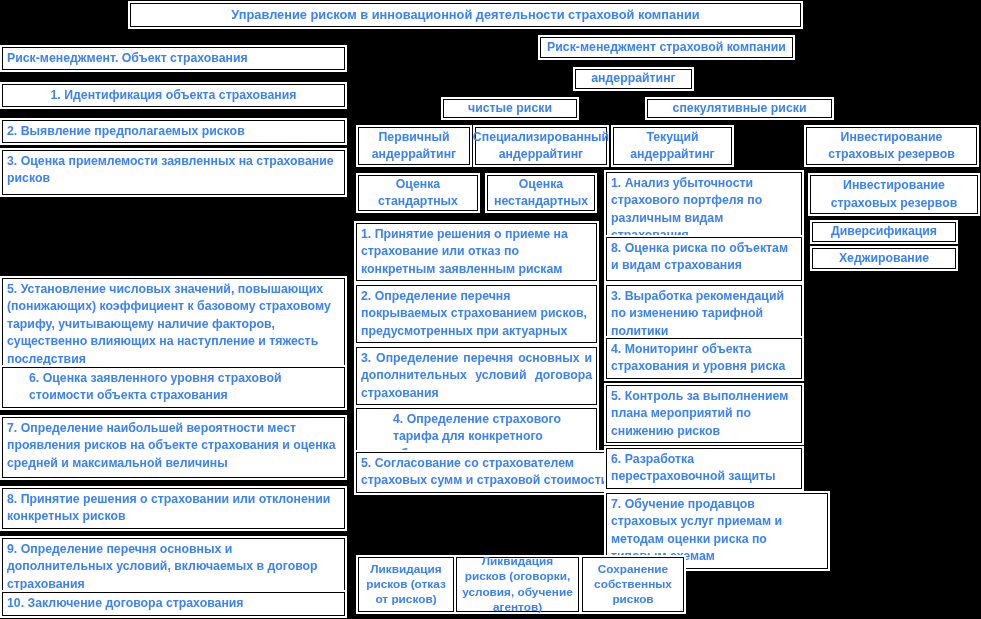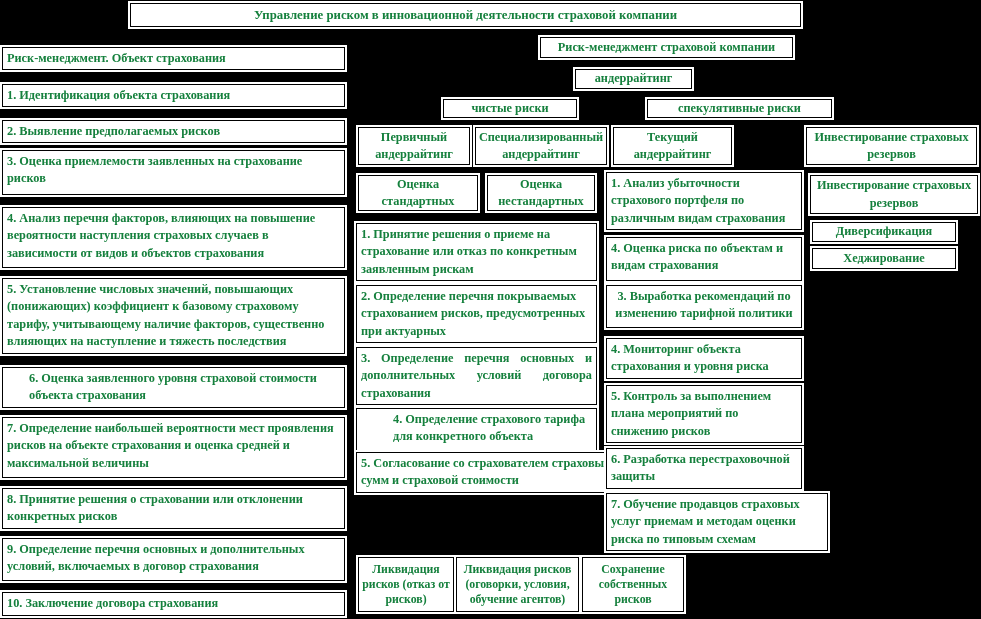--- a/index.html
+++ b/index.html
@@ -2,23 +2,23 @@
 <html lang="ru"><head>
 <meta charset="utf-8">
 <title>Управление риском в инновационной деятельности страховой компании</title>
 <style>
   html, body { margin: 0; padding: 0; background: #000; }
   .stage {
     position: relative;
     width: 981px;
     height: 619px;
     background: #000;
-    font-family: Liberation Serif, serif;
+    font-family: Liberation Sans, sans-serif;
     font-weight: bold;
-    color: #15803d;
+    color: #3b82f6;
     overflow: hidden;
   }
   .box {
     position: absolute;
     background: #fff;
     border: 1px solid #000;
     box-shadow: 0 0 0 2px #fff;
     box-sizing: border-box;
     padding: 2px 4px;
     font-size: 12.3px;
@@ -49,42 +49,41 @@
   <div class="box center" style="left:575px; top:69px; width:117px; height:20px;">андеррайтинг</div>
   <div class="box center" style="left:443px; top:99px; width:134px; height:19px;">чистые риски</div>
   <div class="box center" style="left:647px; top:99px; width:185px; height:19px;">спекулятивные риски</div>
 
   <div class="box center" style="left:358px; top:127px; width:112px; height:38px;">Первичный андеррайтинг</div>
   <div class="box center" style="left:475px; top:127px; width:132px; height:38px;">Специализированный андеррайтинг</div>
   <div class="box center" style="left:613px; top:127px; width:119px; height:38px;">Текущий андеррайтинг</div>
   <div class="box center" style="left:806px; top:127px; width:171px; height:38px;">Инвестирование страховых резервов</div>
 
   <div class="box" style="left:2px; top:47px; width:343px; min-height:22px;">Риск-менеджмент. Объект страхования</div>
-  <div class="box" style="left:2px; top:84px; width:343px; min-height:23px;">1. Идентификация  объекта страхования</div>
+  <div class="box" style="left:2px; top:84px; width:343px; min-height:23px;text-align:center;">1. Идентификация  объекта страхования</div>
   <div class="box" style="left:2px; top:120px; width:343px; min-height:23px;">2. Выявление  предполагаемых рисков</div>
   <div class="box" style="left:2px; top:150px; width:343px; min-height:45px;">3. Оценка приемлемости заявленных на страхование рисков</div>
-  <div class="box" style="left:2px; top:207px; width:343px; min-height:61px;">4. Анализ перечня факторов, влияющих на повышение вероятности наступления  страховых случаев в зависимости от видов и объектов страхования</div>
   <div class="box" style="left:2px; top:278px; width:343px; min-height:75px;">5. Установление числовых значений, повышающих (понижающих) коэффициент к базовому страховому тарифу, учитывающему наличие факторов, существенно влияющих на наступление  и тяжесть  последствия</div>
   <div class="box" style="left:2px; top:367px; width:343px; min-height:40px;padding-left:26px;">6. Оценка заявленного уровня страховой стоимости объекта страхования</div>
   <div class="box" style="left:2px; top:417px; width:343px; min-height:61px;">7. Определение  наибольшей  вероятности мест проявления  рисков на объекте  страхования и оценка средней и максимальной  величины</div>
   <div class="box" style="left:2px; top:488px; width:343px; min-height:41px;">8. Принятие  решения  о страховании или отклонении конкретных  рисков</div>
   <div class="box" style="left:2px; top:538px; width:343px; min-height:43px;">9. Определение  перечня  основных и дополнительных условий, включаемых в договор страхования</div>
   <div class="box" style="left:2px; top:592px; width:343px; min-height:24px;">10. Заключение договора страхования</div>
 
   <div class="box center" style="left:358px; top:175px; width:120px; height:36px;">Оценка стандартных</div>
   <div class="box center" style="left:487px; top:175px; width:108px; height:36px;">Оценка нестандартных</div>
   <div class="box" style="left:356px; top:223px; width:241px; min-height:51px;">1. Принятие  решения  о приеме на страхование или отказ по конкретным заявленным рискам</div>
   <div class="box" style="left:356px; top:285px; width:241px; min-height:54px;">2. Определение перечня покрываемых страхованием рисков, предусмотренных  при актуарных</div>
   <div class="box justify" style="left:356px; top:347px; width:241px; min-height:54px;">3. Определение перечня основных и дополнительных условий договора страхования</div>
   <div class="box" style="left:356px; top:408px; width:241px; min-height:36px;padding-left:36px;">4. Определение  страхового тарифа для конкретного  объекта страхования</div>
   <div class="box" style="left:356px; top:452px; width:273px; min-height:39px;">5. Согласование со страхователем страховых сумм и страховой стоимости</div>
 
   <div class="box" style="left:606px; top:172px; width:196px; min-height:52px;">1. Анализ убыточности страхового портфеля  по различным  видам страхования</div>
-  <div class="box" style="left:606px; top:237px; width:196px; min-height:44px;">4. Оценка риска по объектам и видам страхования</div>
-  <div class="box" style="left:606px; top:285px; width:196px; min-height:43px;text-align:center;">3. Выработка рекомендаций по изменению тарифной политики</div>
+  <div class="box" style="left:606px; top:237px; width:196px; min-height:44px;">8. Оценка риска по объектам и видам страхования</div>
+  <div class="box" style="left:606px; top:285px; width:196px; min-height:43px;">3. Выработка рекомендаций по изменению тарифной политики</div>
   <div class="box" style="left:606px; top:338px; width:196px; min-height:38px;">4. Мониторинг  объекта страхования и уровня риска</div>
   <div class="box" style="left:606px; top:385px; width:196px; min-height:56px;">5. Контроль  за выполнением плана мероприятий  по снижению рисков</div>
   <div class="box" style="left:606px; top:448px; width:196px; min-height:36px;">6. Разработка перестраховочной  защиты</div>
   <div class="box" style="left:606px; top:493px; width:222px; min-height:55px;">7. Обучение продавцов страховых услуг приемам и методам  оценки риска по типовым  схемам</div>
 
   <div class="box center" style="left:810px; top:175px; width:168px; height:39px;">Инвестирование страховых резервов</div>
   <div class="box center" style="left:812px; top:222px; width:144px; height:20px;">Диверсификация</div>
   <div class="box center" style="left:812px; top:248px; width:144px; height:21px;">Хеджирование</div>
 
   <div class="box center small" style="left:358px; top:557px; width:96px; height:55px;">Ликвидация рисков (отказ от рисков)</div>

